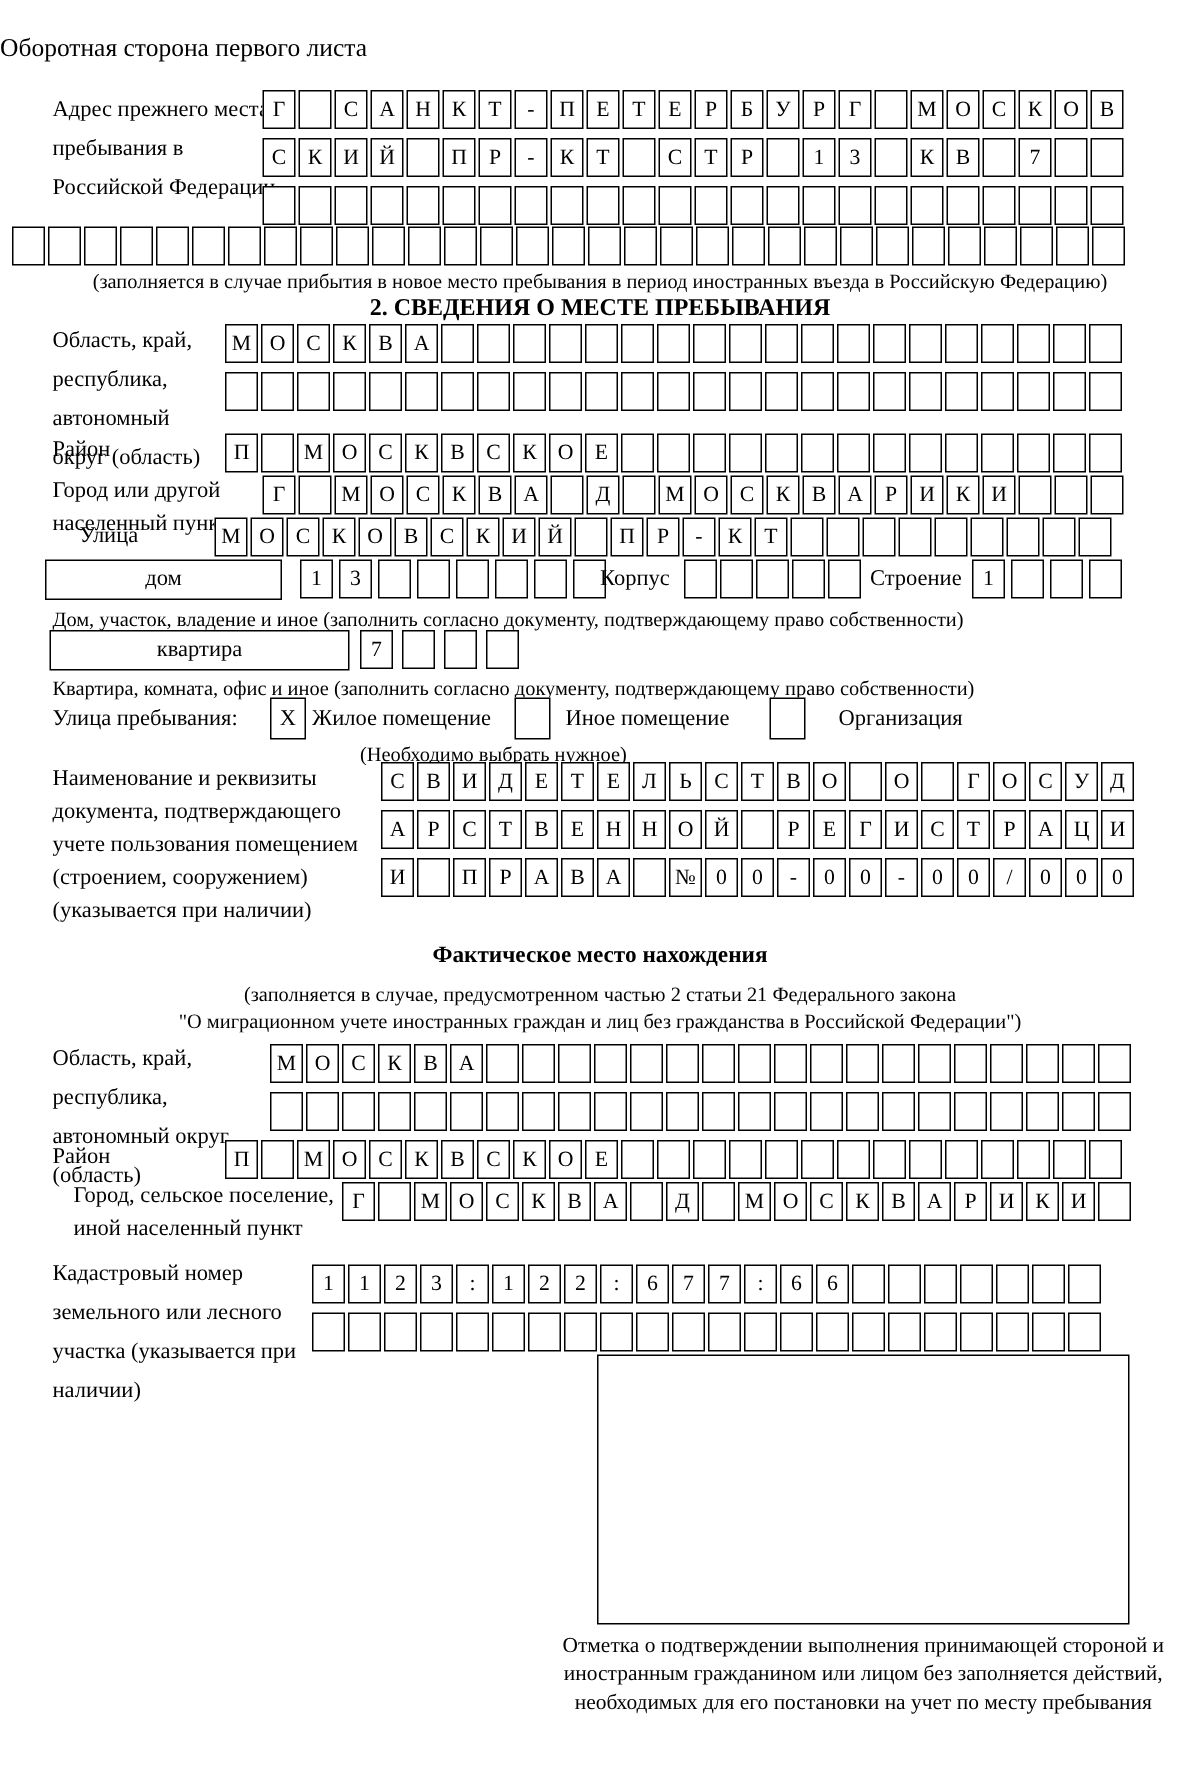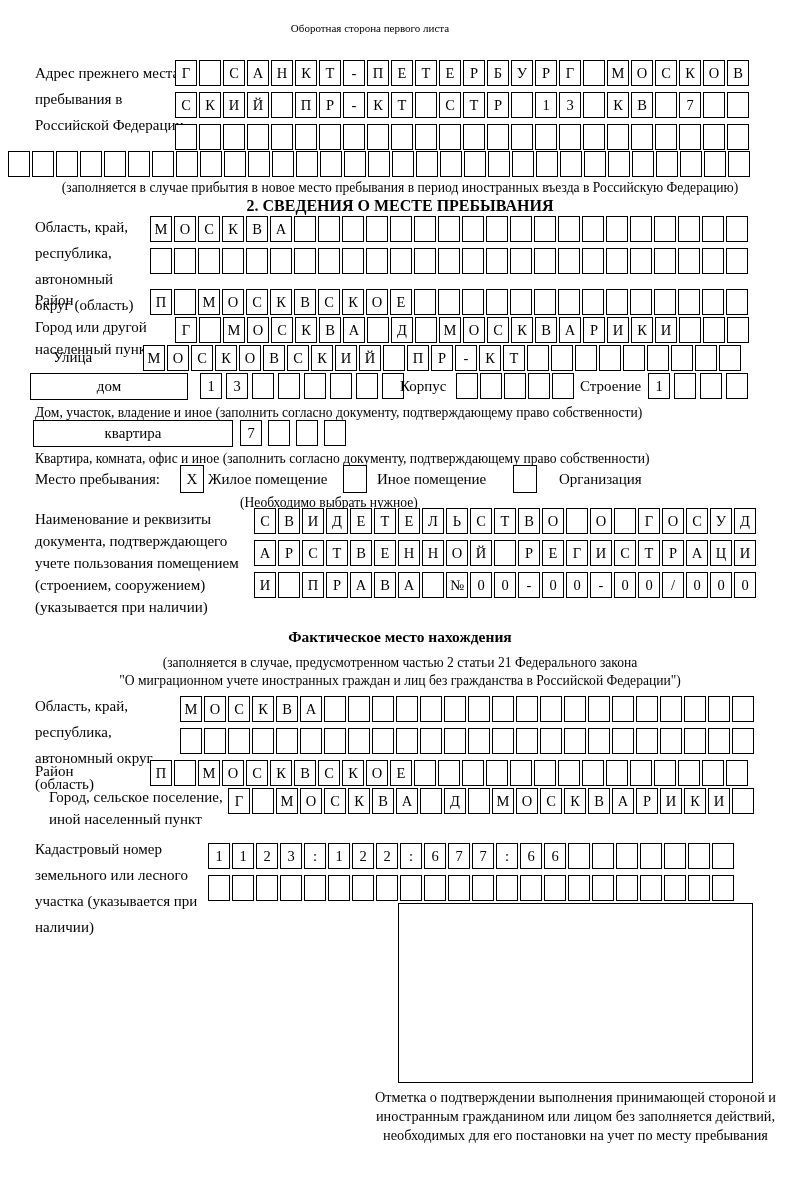--- a/index.html
+++ b/index.html
@@ -1,20 +1,20 @@
 <!DOCTYPE html>
 <html><head>
 <meta charset="utf-8">
 <style>
   html,body { margin:0; padding:0; background:#fff; }
   .page {
     position:relative; width:800px; height:1180px; background:#ffffff;
     font-family:"Liberation Serif", serif; color:#000; overflow:hidden;
   }
-  .hdr-note { position:absolute; top:22px; left:0; width:740px; text-align:center; font-size:11px; }
+  .hdr-note { position:absolute; top:22px; left:0; width:740px; text-align:left; font-size:17px; }
   .label { position:absolute; font-size:15px; line-height:26px; }
   .label.tight { line-height:22px; }
   .caption { position:absolute; font-size:13.6px; line-height:17px; }
   .centered { left:0; width:800px; text-align:center; }
   .sec-title { position:absolute; left:0; width:800px; text-align:center; font-weight:bold; font-size:16px; }
   .row { position:absolute; display:flex; gap:2px; }
   .row.g4 { gap:4px; }
   .row.g6 { gap:6px; }
   .cell {
     flex:0 0 22px; width:22px; height:26px; box-sizing:border-box;
@@ -326,21 +326,21 @@
 
   <div class="namebox" style="left:33px;top:420px;width:200px">квартира</div>
   <div class="row g6" style="left:240px;top:420px">
       <span class="cell">7</span>
       <span class="cell"></span>
       <span class="cell"></span>
       <span class="cell"></span>
     </div>
   <div class="caption" style="left:35px;top:450px">Квартира, комната, офис и иное (заполнить согласно документу, подтверждающему право собственности)</div>
 
-  <div class="label" style="left:35px;top:466px">Место пребывания:</div>
+  <div class="label" style="left:35px;top:466px">Улица пребывания:</div>
   <div class="chk" style="left:180px;top:465px">X</div>
   <div class="label" style="left:208px;top:466px">Жилое помещение</div>
   <div class="chk" style="left:343px;top:465px"></div>
   <div class="label" style="left:377px;top:466px">Иное помещение</div>
   <div class="chk" style="left:513px;top:465px"></div>
   <div class="label" style="left:559px;top:466px">Организация</div>
   <div class="caption" style="left:240px;top:494px">(Необходимо выбрать нужное)</div>
 
   <div class="label tight" style="left:35px;top:508px;width:218px">Наименование и реквизиты документа, подтверждающего учете пользования помещением (строением, сооружением) (указывается при наличии)</div>
   <div class="row" style="left:254px;top:508px">

